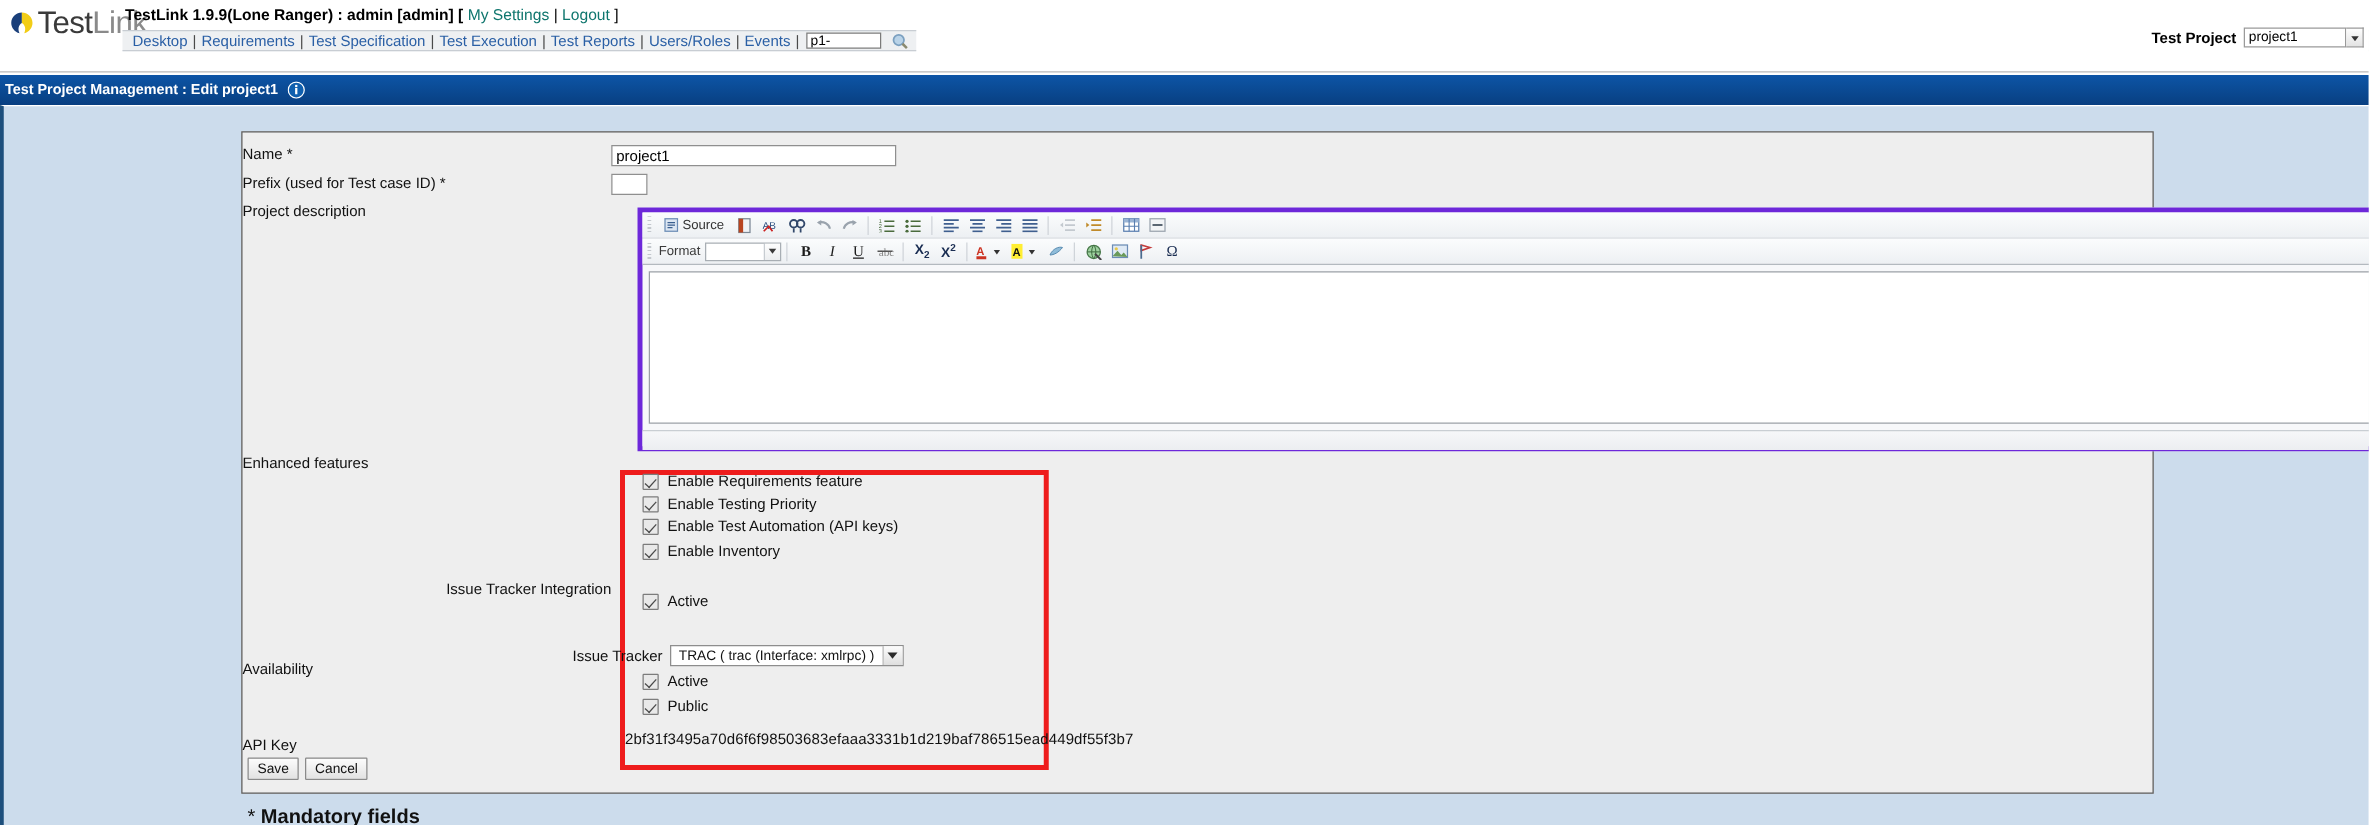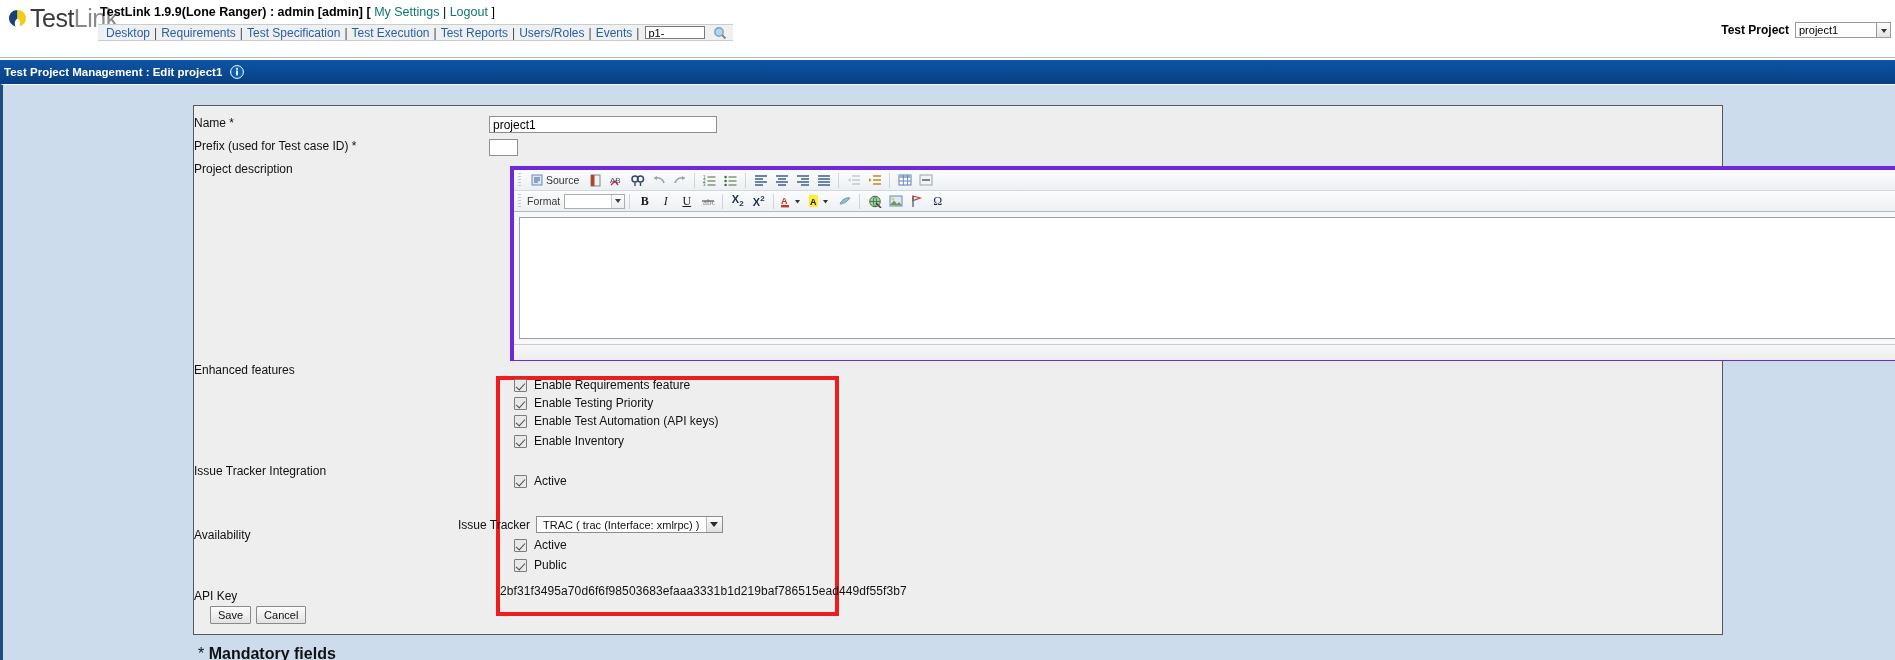--- a/index.html
+++ b/index.html
@@ -459,21 +459,21 @@
     </div>
 
     <div class="row" style="left:0px; top:56px;">
       <span class="label">Project description</span>
     </div>
 
     <div class="row" style="left:0px; top:257px;">
       <span class="label">Enhanced features</span>
     </div>
 
-    <div class="row" style="left:0px; top:358px;">
+    <div class="row" style="left:0px; top:358px;text-align:right;">
       <span class="label">Issue Tracker Integration</span>
     </div>
 
     <div class="row" style="left:0px; top:422px;">
       <span class="label">Availability</span>
     </div>
 
     <div class="row" style="left:0px; top:483px;">
       <span class="label">API Key</span>
     </div>
@@ -715,21 +715,21 @@
       <span class="chk"></span>
       <span>Active</span>
     </div>
     <div class="chk-row" style="left:320px; top:452px;">
       <span class="chk"></span>
       <span>Public</span>
     </div>
 
     <div class="apikey-val" style="left:306px; top:478px;">2bf31f3495a70d6f6f98503683efaaa3331b1d219baf786515ead449df55f3b7</div>
 
-    <div class="btnrow" style="left:4px; top:500px;margin-left:12px;">
+    <div class="btnrow" style="left:4px; top:500px;">
       <button class="btn">Save</button>
       <button class="btn">Cancel</button>
     </div>
 
   </div>
 
   <div class="mandatory" style="left:5px; top:560px; position:absolute; left:195px;">
     <span class="star">*</span><span> Mandatory fields</span>
   </div>
 

